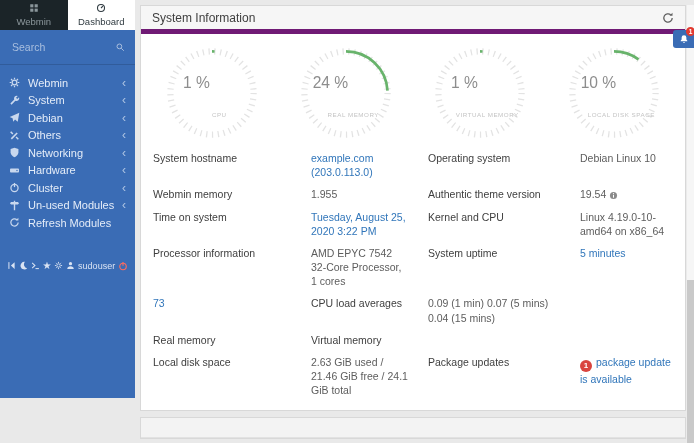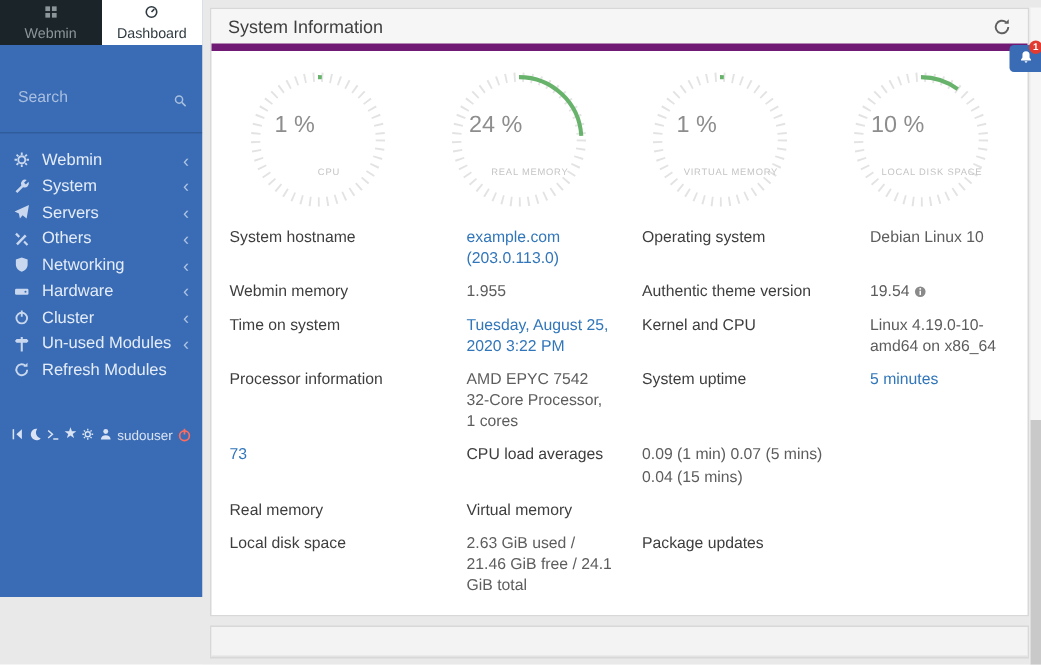--- a/index.html
+++ b/index.html
@@ -4,21 +4,21 @@
 <style>
   html,body{margin:0;padding:0}
   body{width:694px;height:443px;overflow:hidden;position:relative;background:#e9e9e9;
        font-family:"Liberation Sans",sans-serif;-webkit-font-smoothing:antialiased}
   
   .sidebar{position:absolute;left:0;top:0;width:135px;height:398px;background:#3a6cb5;display:flex;flex-direction:column}
   .tabs{display:flex;height:30px;flex:none}
   .tab{flex:1;display:flex;flex-direction:column;align-items:center;justify-content:center;gap:1px;font-size:9.5px;cursor:pointer}
   .tab-webmin{background:#1b2428;color:#8b969b}
   .tab-dash{background:#ffffff;color:#2f3a40;font-weight:normal}
-  .search-row{display:flex;align-items:flex-end;height:26px;flex:none;padding:16px 10px;border-bottom:1px solid rgba(0,0,0,.14)}
+  .search-row{display:flex;align-items:center;height:26px;flex:none;padding:4px 10px;border-bottom:1px solid rgba(0,0,0,.14)}
   .search-input{flex:1;background:transparent;border:none;outline:none;color:#dce6f5;font-size:10.5px;min-width:0}
   .search-input::placeholder{color:#a9bfdf}
   .search-ico{color:#a9bfdf;display:flex}
   .menu{padding-top:9px}
   .menu-item{display:flex;align-items:center;height:17.5px;padding:0 9px;color:#e4ecf8;font-size:11px;cursor:pointer}
   .mi-icon{width:15px;display:flex;color:#c9d8ee;flex:none}
   .mi-label{flex:1;padding-left:4px;white-space:nowrap;overflow:hidden}
   .mi-caret{color:rgba(223,233,247,.7);font-size:12px;line-height:10px}
   .btoolbar{display:flex;align-items:center;justify-content:space-between;margin-top:24px;padding:0 7px;height:20px;color:#d9e3f3}
   .tb-btn{display:flex;align-items:center;gap:3px;font-size:9px;cursor:pointer;color:#d9e3f3}
@@ -103,21 +103,21 @@
         </span>
         <span class="mi-label">System</span>
         <span class="mi-caret">‹</span>
       </div>
       <div class="menu-item">
         <span class="mi-icon">
           <svg viewBox="0 0 16 16" width="11" height="11">
             <path fill="currentColor" d="M15 1 1 7.2l4.2 1.9L6.2 14l2.6-3 3.9 3z"></path>
           </svg>
         </span>
-        <span class="mi-label">Servers</span>
+        <span class="mi-label">Debian</span>
         <span class="mi-caret">‹</span>
       </div>
       <div class="menu-item">
         <span class="mi-icon">
           <svg viewBox="0 0 16 16" width="11" height="11">
             <g fill="currentColor">
               <path d="M2.5 12 11 3.5l1.7 1.7L4.2 13.7z"></path>
               <path d="M3.2 1.8 6.4 5 4.8 6.6 1.6 3.4z"></path>
               <path d="M11 9.5l3.3 3.3-1.5 1.5L9.5 11z"></path>
             </g>
@@ -324,20 +324,21 @@
           <div class="cell val"><span>0.09 (1 min) 0.07 (5 mins) 0.04 (15 mins)</span></div>
         </div>
         <div class="info-row">
           <div class="cell lbl">Real memory</div>
           <div class="cell lbl">Virtual memory</div>
         </div>
         <div class="info-row">
           <div class="cell lbl">Local disk space</div>
           <div class="cell val"><span>2.63 GiB used / 21.46 GiB free / 24.1 GiB total</span></div>
           <div class="cell lbl">Package updates</div>
+          <div class="cell val"><span class="badge">1</span><a class="val-link">package update is available</a></div>
         </div>
       </div>
   </div>
 
   <div class="stats-panel">
     <div class="stats-header">
       
       
     </div>
 

